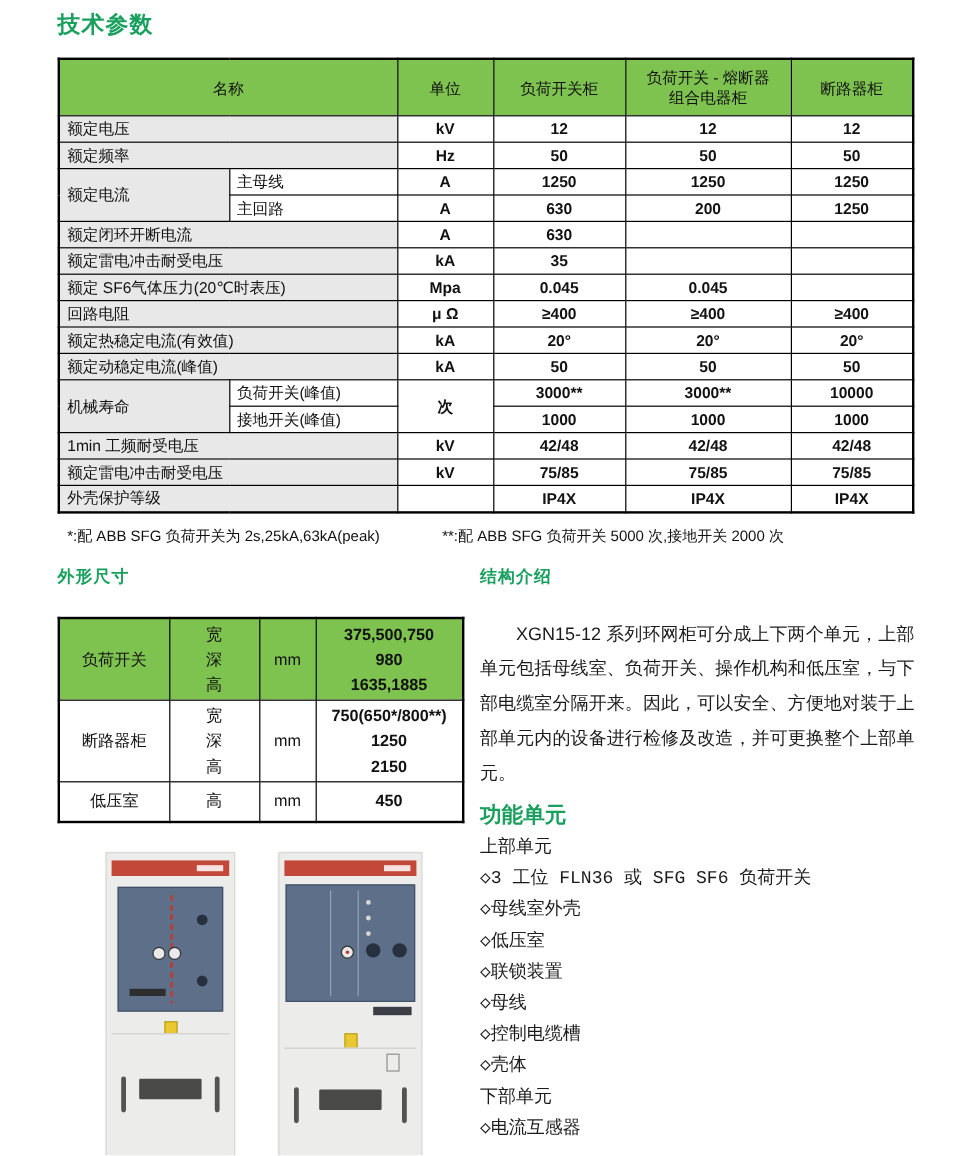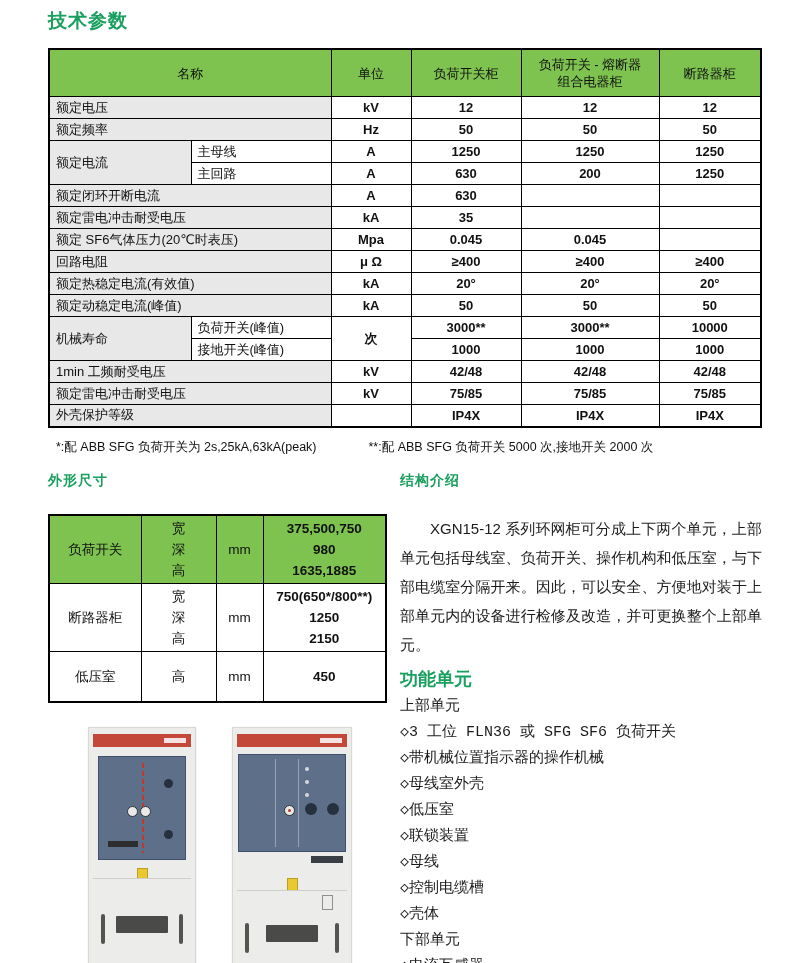--- a/index.html
+++ b/index.html
@@ -34,21 +34,21 @@
   .right-col{width:362px;flex:1;}
 
   
   table.dim{border-collapse:collapse;table-layout:fixed;width:337px;border:2px solid #000;}
   table.dim td{
     border:1px solid #000;font-size:13.5px;text-align:center;vertical-align:middle;
     white-space:pre-line;line-height:21px;padding:2px;box-sizing:border-box;
   }
   table.dim tr.green td{background:#7ec24f;}
   table.dim tr.r-tall td{height:68px;}
-  table.dim tr.r-short td{height:51px;}
+  table.dim tr.r-short td{height:34px;}
   table.dim td.dimval{font-weight:700;}
   table.dim tr.green td.dimval{font-weight:700;}
 
   
   .photos{display:flex;gap:36px;margin:24px 0 0 40px;}
   .cabinet{position:relative;background:#ecedeb;border:1px solid #d9d9d4;box-shadow:0 0 2px rgba(0,0,0,0.08);}
   .cab-left{width:106px;height:272px;}
   .cab-right{width:118px;height:272px;}
   .cab-banner{position:absolute;top:6px;left:4px;right:4px;height:13px;background:#c4483a;}
   .banner-label{position:absolute;right:5px;top:4px;width:22px;height:5px;background:rgba(255,255,255,0.85);}
@@ -325,21 +325,20 @@
       </div>
     </div>
 
     <div class="right-col">
       <h2 class="section">结构介绍</h2>
       <p class="intro-para">XGN15-12 系列环网柜可分成上下两个单元，上部单元包括母线室、负荷开关、操作机构和低压室，与下部电缆室分隔开来。因此，可以安全、方便地对装于上部单元内的设备进行检修及改造，并可更换整个上部单元。</p>
       <h3 class="sub-section">功能单元</h3>
       <ul class="fu-list" id="fu-list">
           <li>上部单元</li>
           <li>◇3 工位 FLN36 或 SFG SF6 负荷开关</li>
-          <li>◇带机械位置指示器的操作机械</li>
           <li>◇母线室外壳</li>
           <li>◇低压室</li>
           <li>◇联锁装置</li>
           <li>◇母线</li>
           <li>◇控制电缆槽</li>
           <li>◇壳体</li>
           <li>下部单元</li>
           <li>◇电流互感器</li>
         </ul>
     </div>

